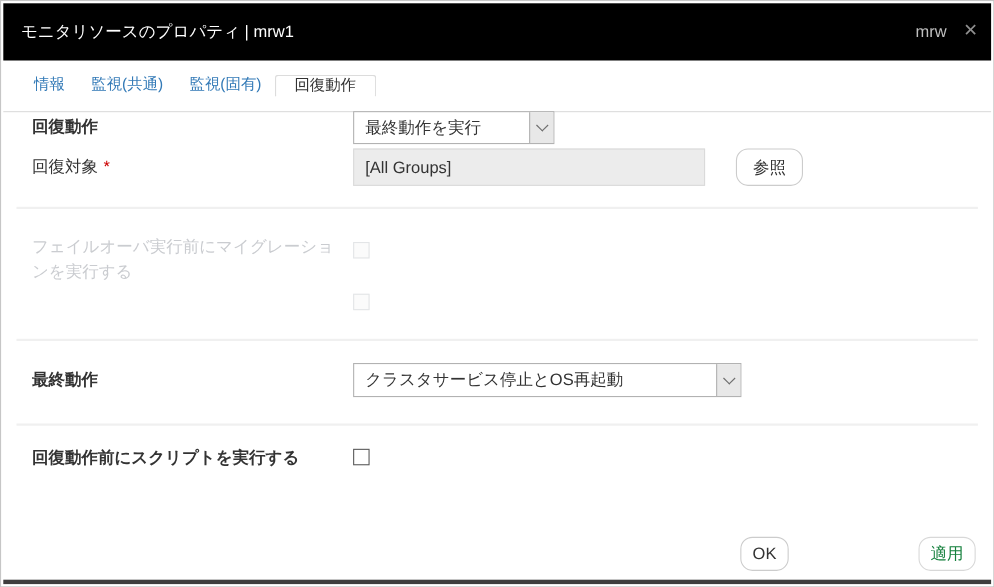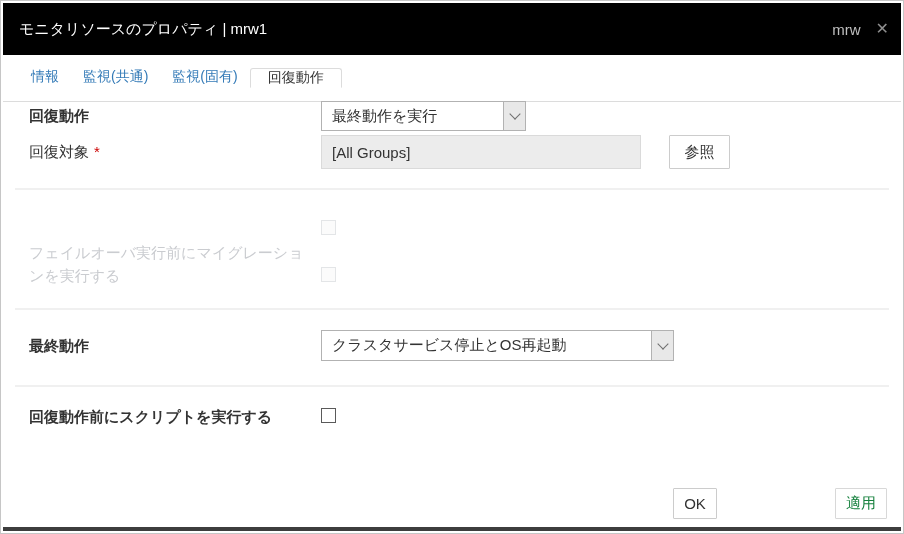--- a/index.html
+++ b/index.html
@@ -29,21 +29,21 @@
     color:#337ab7;cursor:pointer;white-space:nowrap;
   }
   .tab.active{
     margin-bottom:-1px;background:#fff;border:1px solid #dcdcdc;
     border-bottom:1px solid #fff;border-radius:3px 3px 0 0;
     color:#333;padding:0 17px;cursor:default;
   }
   
   .lbl{position:absolute;font-size:15px;color:#333;line-height:16px;}
   .lbl.bold{font-weight:bold;}
-  .lbl.off{color:#caccd0;margin-top:28px;}
+  .lbl.off{color:#caccd0;}
   .req{color:#cc0000;margin-left:5px;}
   
   .select{
     position:absolute;background:#fff;border:1px solid #b2b2b2;
     display:flex;align-items:stretch;box-sizing:border-box;cursor:pointer;
   }
   .select .val{flex:1;display:flex;align-items:center;padding-left:10px;
     font-size:15px;color:#333;white-space:nowrap;overflow:hidden;}
   .select .arrowbox{width:21px;border-left:1px solid #b2b2b2;background:#e8e8e8;
     display:flex;align-items:center;justify-content:center;}
@@ -52,21 +52,21 @@
   
   .ro-field{
     position:absolute;left:320px;top:134px;width:320px;height:34px;
     background:#ececec;border:1px solid #dadada;box-sizing:border-box;
     display:flex;align-items:center;padding-left:10px;font-size:15px;color:#333;
   }
   
   .btn{
     position:absolute;background:#fff;border:1px solid #cccccc;color:#333;
     font-size:15px;display:flex;align-items:center;justify-content:center;
-    box-sizing:border-box;cursor:pointer;border-radius:1px;
+    box-sizing:border-box;cursor:pointer;border-radius:11px;
   }
   .btn.disabled{color:#15803d;border-color:#d8d8d8;cursor:default;}
   
   .cb{position:absolute;width:15px;height:15px;box-sizing:border-box;background:#fff;}
   .cb.off{border:1px solid #e3e5e7;background:#fbfbfb;}
   .cb.on-empty{border:1px solid #5a5a5a;}
   
   .hr{position:absolute;left:14px;right:14px;height:2px;background:#f0f0f0;}
   .bottom-bar{position:absolute;left:2px;right:2px;bottom:2px;height:4px;background:#3d3d3d;}
 </style>
@@ -82,21 +82,21 @@
   </div>
 
   <div class="tabs">
     <div class="tab">情報</div>
     <div class="tab">監視(共通)</div>
     <div class="tab">監視(固有)</div>
     <div class="tab active">回復動作</div>
   </div>
 
   <div class="lbl bold" style="left:28px;top:107px;">回復動作</div>
-  <div class="select" style="left:320px;top:100px;width:205px;height:30px;">
+  <div class="select" style="left:320px;top:100px;width:183px;height:30px;">
     <span class="val">最終動作を実行</span>
     <span class="arrowbox">
         <span class="chev"></span>
       </span>
   </div>
 
   <div class="lbl" style="left:28px;top:143px;">
     <span>回復対象</span><span class="req">*</span>
   </div>
   <div class="ro-field">[All Groups]</div>

